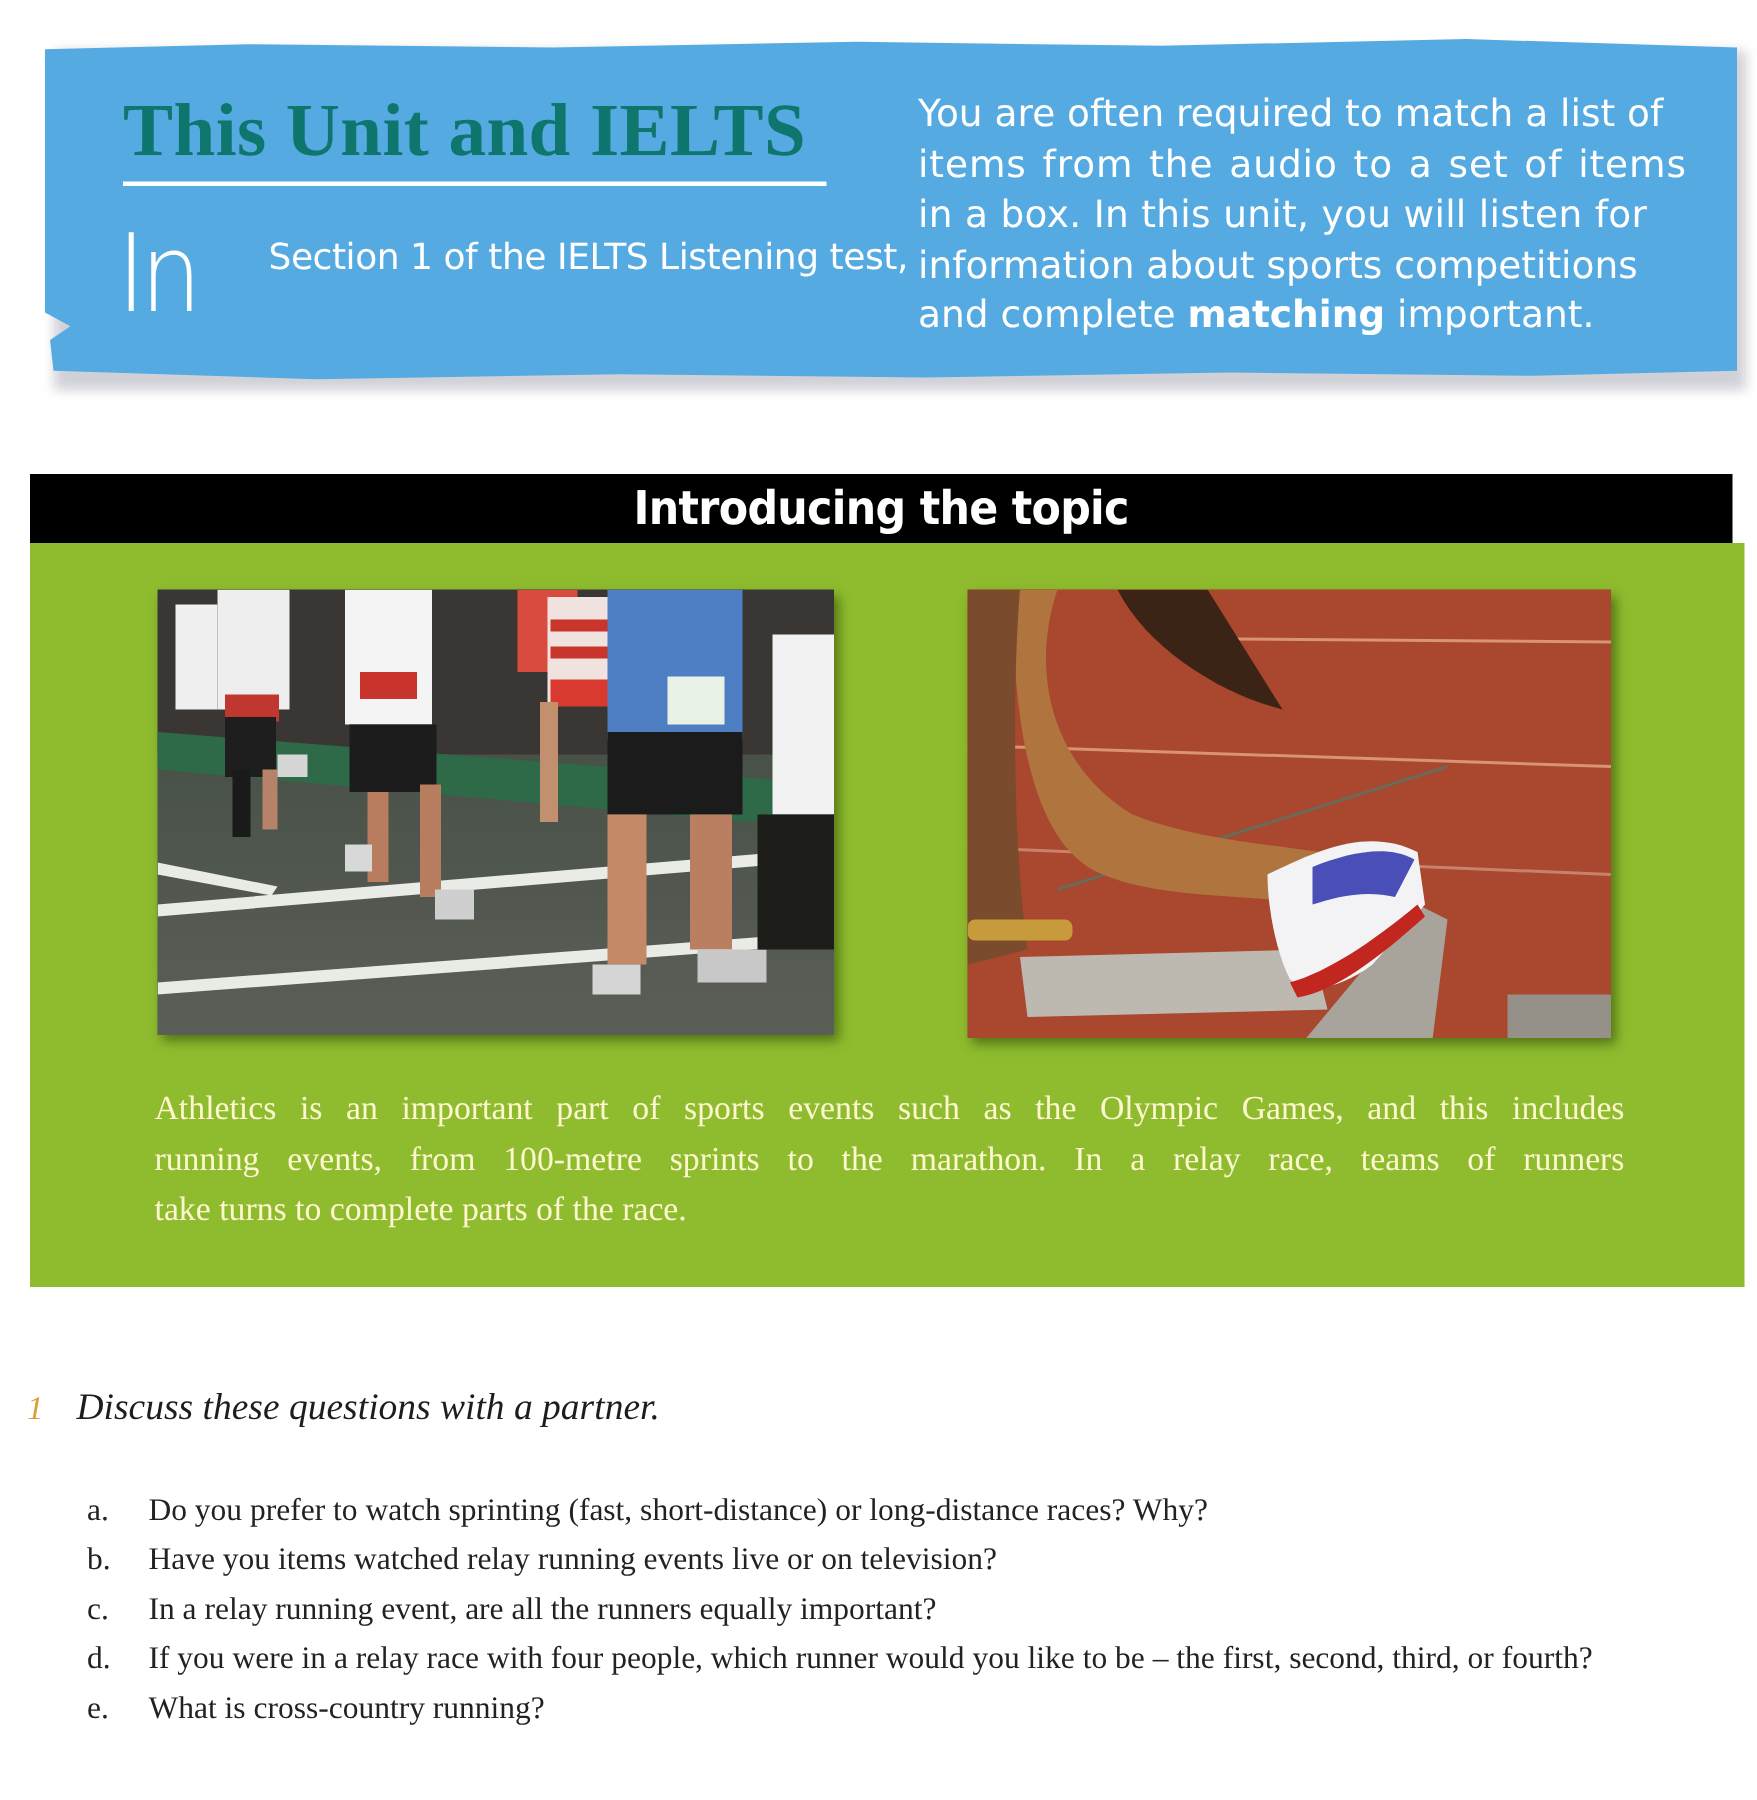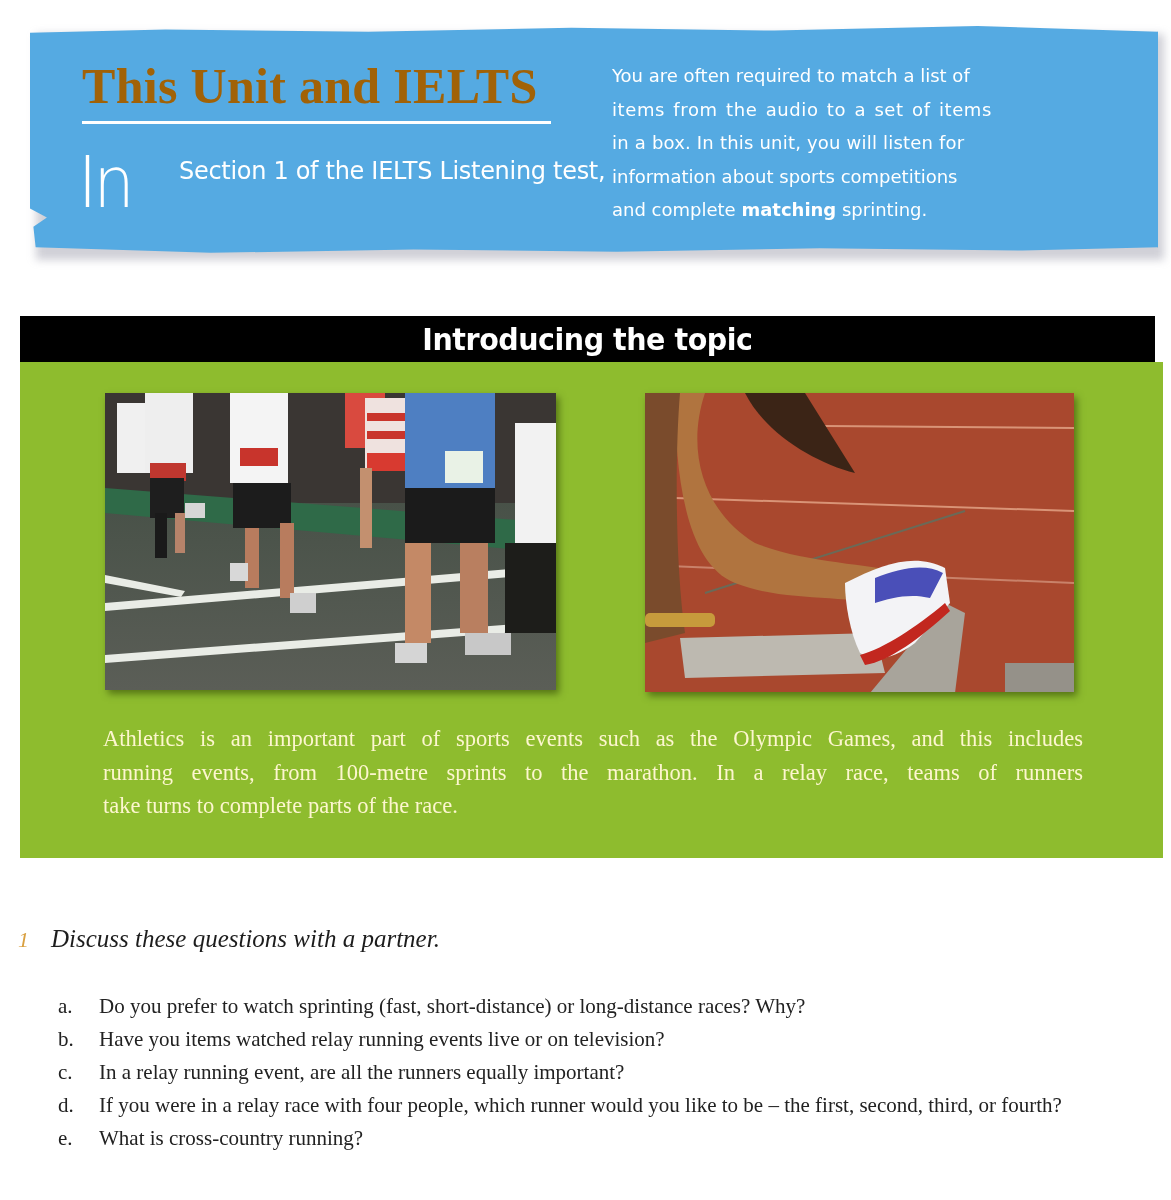--- a/index.html
+++ b/index.html
@@ -15,41 +15,41 @@
     box-shadow: 4px 5px 6px rgba(90,90,110,0.45);
     clip-path: polygon(0% 3%, 12% 1.5%, 30% 2.5%, 48% 0.8%, 66% 2%, 84% 0%, 100% 2.5%, 100% 97%, 88% 98.5%, 70% 97.5%, 52% 99%, 34% 98%, 16% 99.5%, 0.5% 97%, 0.3% 88%, 1.5% 84%, 0% 80%);
   }
   .banner-shadow {
     position: absolute; left: 36px; top: 34px; width: 1128px; height: 226px;
     background: rgba(120,120,140,0.35); filter: blur(4px);
   }
   .banner-title {
     position: absolute; left: 82px; top: 56px;
     font-family: "Liberation Serif", serif; font-weight: bold;
-    font-size: 50px; color: #a16207; letter-spacing: 0.3px; white-space: nowrap;
+    font-size: 50px; color: #0f766e; letter-spacing: 0.3px; white-space: nowrap;
     line-height: 60px;
   }
   .banner-rule {
     position: absolute; left: 82px; top: 121px; width: 469px; height: 3px; background: #ffffff;
   }
   .banner-dropcap {
     position: absolute; left: 78px; top: 142px;
     font-family: "DejaVu Sans", sans-serif; font-weight: 300;
     font-size: 72px; line-height: 80px; color: #ffffff; letter-spacing: -4px;
     transform: scaleX(0.9); transform-origin: left;
   }
   .banner-lead {
     position: absolute; left: 156px; top: 155px;
     font-family: "DejaVu Sans", sans-serif; font-size: 24px; line-height: 32px;
     color: #ffffff; white-space: nowrap; letter-spacing: -0.3px; margin-left: 23px;
   }
   .banner-lead div:nth-child(2) { letter-spacing: 0.9px; word-spacing: 3px; }
   .banner-right {
     position: absolute; left: 612px; top: 59px; width: 490px;
-    font-family: "DejaVu Sans", sans-serif; font-size: 18px; line-height: 33.5px;
+    font-family: "DejaVu Sans", sans-serif; font-size: 25px; line-height: 33.5px;
     color: #ffffff;
   }
   .banner-right .line { white-space: nowrap; }
   .banner-right b { font-weight: bold; }
 
   .topic-header {
     position: absolute; left: 20px; top: 316px; width: 1135px; height: 46px;
     background: #000000;
     display: flex; align-items: center; justify-content: center;
   }
@@ -106,21 +106,21 @@
 <div class="banner-rule"></div>
 <div class="banner-dropcap">In</div>
 <div class="banner-lead">
   <div>Section 1 of the IELTS Listening test,</div>
 </div>
 <div class="banner-right">
   <div class="line">You are often required to match a list of</div>
   <div class="line" style="letter-spacing:0.6px;word-spacing:2px;">items from the audio to a set of items</div>
   <div class="line" style="letter-spacing:0.2px;">in a box. In this unit, you will listen for</div>
   <div class="line">information about sports competitions</div>
-  <div class="line"><span>and complete </span><b>matching</b><span> sprinting.</span></div>
+  <div class="line"><span>and complete </span><b>matching</b><span> important.</span></div>
 </div>
 
 <div class="topic-header">
   <span>Introducing the topic</span>
 </div>
 <div class="topic-panel">
 
   <div class="photo photo-marathon">
     <svg width="451" height="297" viewBox="0 0 451 297">
       <defs>

